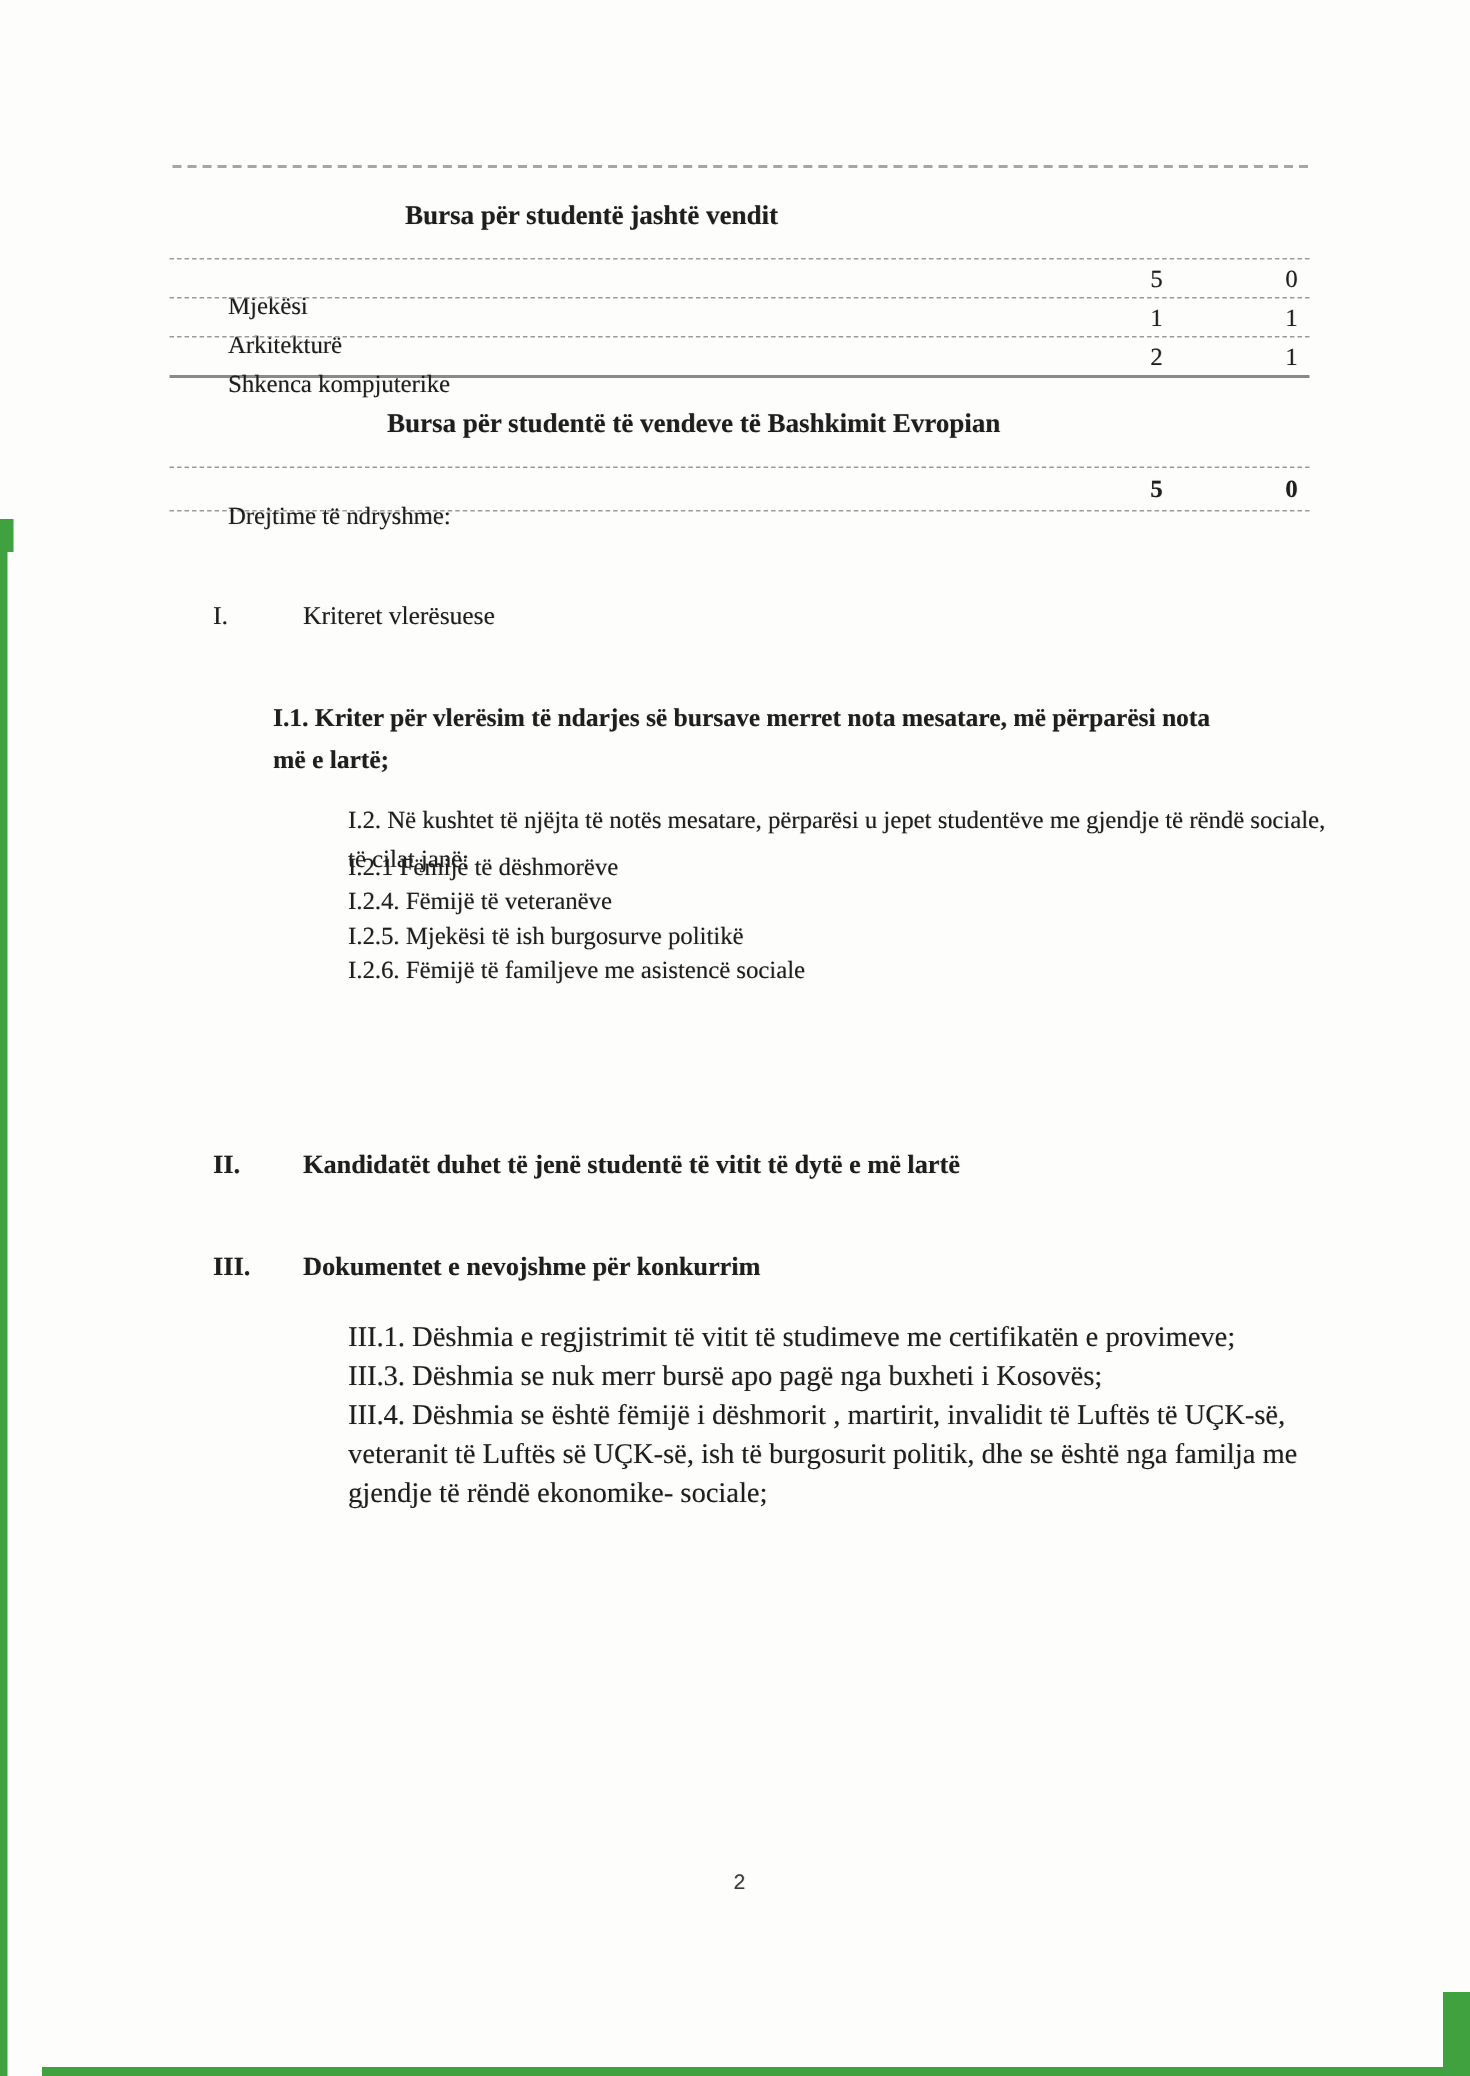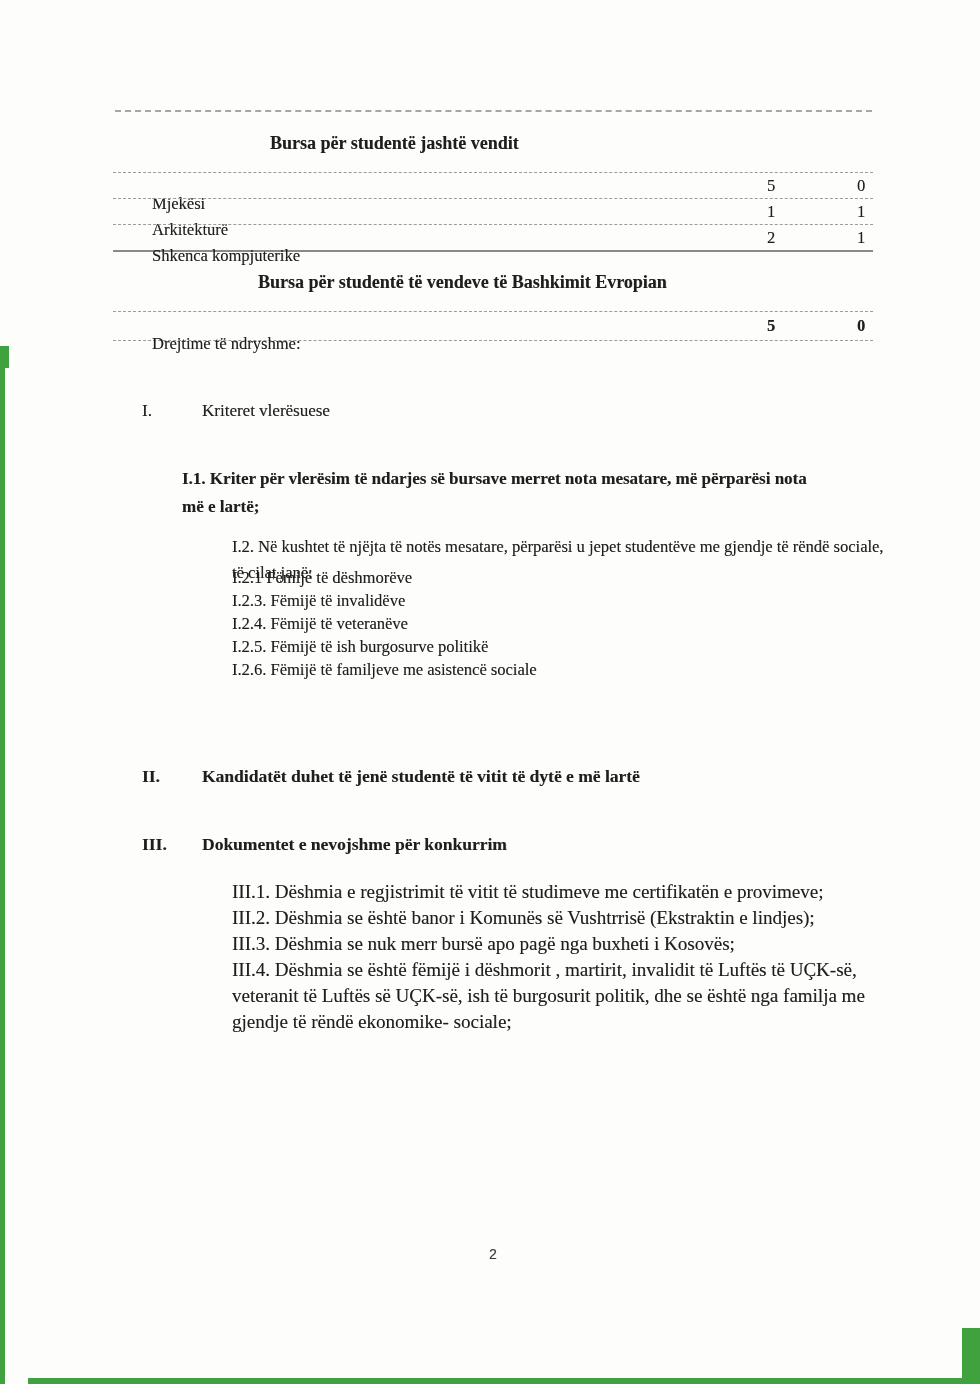--- a/index.html
+++ b/index.html
@@ -120,39 +120,37 @@
     <span class="sec-num">I.</span>
     <span class="sec-title">Kriteret vlerësuese</span>
   </div>
 
   <p class="para p-i1">I.1. Kriter për vlerësim të ndarjes së bursave merret nota mesatare, më përparësi nota më e lartë;</p>
 
   <p class="para p-i2">I.2. Në kushtet të njëjta të notës mesatare, përparësi u jepet studentëve me gjendje të rëndë sociale, të cilat janë:</p>
 
   <div class="crit-list">
     <div class="crit-item">I.2.1  Fëmijë të dëshmorëve</div>
-    <div class="crit-item">I.2.3. Fëmijë të invalidëve</div>
     <div class="crit-item">I.2.4. Fëmijë të veteranëve</div>
-    <div class="crit-item">I.2.5. Fëmijë të ish burgosurve politikë</div>
+    <div class="crit-item">I.2.5. Mjekësi të ish burgosurve politikë</div>
     <div class="crit-item">I.2.6. Fëmijë të familjeve me asistencë sociale</div>
   </div>
 
   <div class="sec-head sec2-head">
     <span class="sec-num">II.</span>
     <span class="sec-title">Kandidatët duhet të jenë studentë të vitit të dytë e më lartë</span>
   </div>
 
   <div class="sec-head sec3-head">
     <span class="sec-num">III.</span>
     <span class="sec-title">Dokumentet e nevojshme për konkurrim</span>
   </div>
 
   <div class="doc-list">
     <p class="doc-item">III.1. Dëshmia e regjistrimit të vitit të studimeve me certifikatën e provimeve;</p>
-    <p class="doc-item">III.2. Dëshmia se është banor i Komunës së Vushtrrisë (Ekstraktin e lindjes);</p>
     <p class="doc-item">III.3. Dëshmia se nuk merr bursë apo pagë nga buxheti i Kosovës;</p>
     <p class="doc-item">III.4. Dëshmia se është fëmijë i dëshmorit , martirit, invalidit të Luftës të UÇK-së, veteranit të Luftës së UÇK-së, ish të burgosurit politik, dhe se është nga familja me gjendje të rëndë ekonomike- sociale;</p>
   </div>
 
   <div class="page-num">2</div>
 
   <div class="edge-left"></div>
   <div class="edge-bottom"></div>
   <div class="edge-corner"></div>
 

